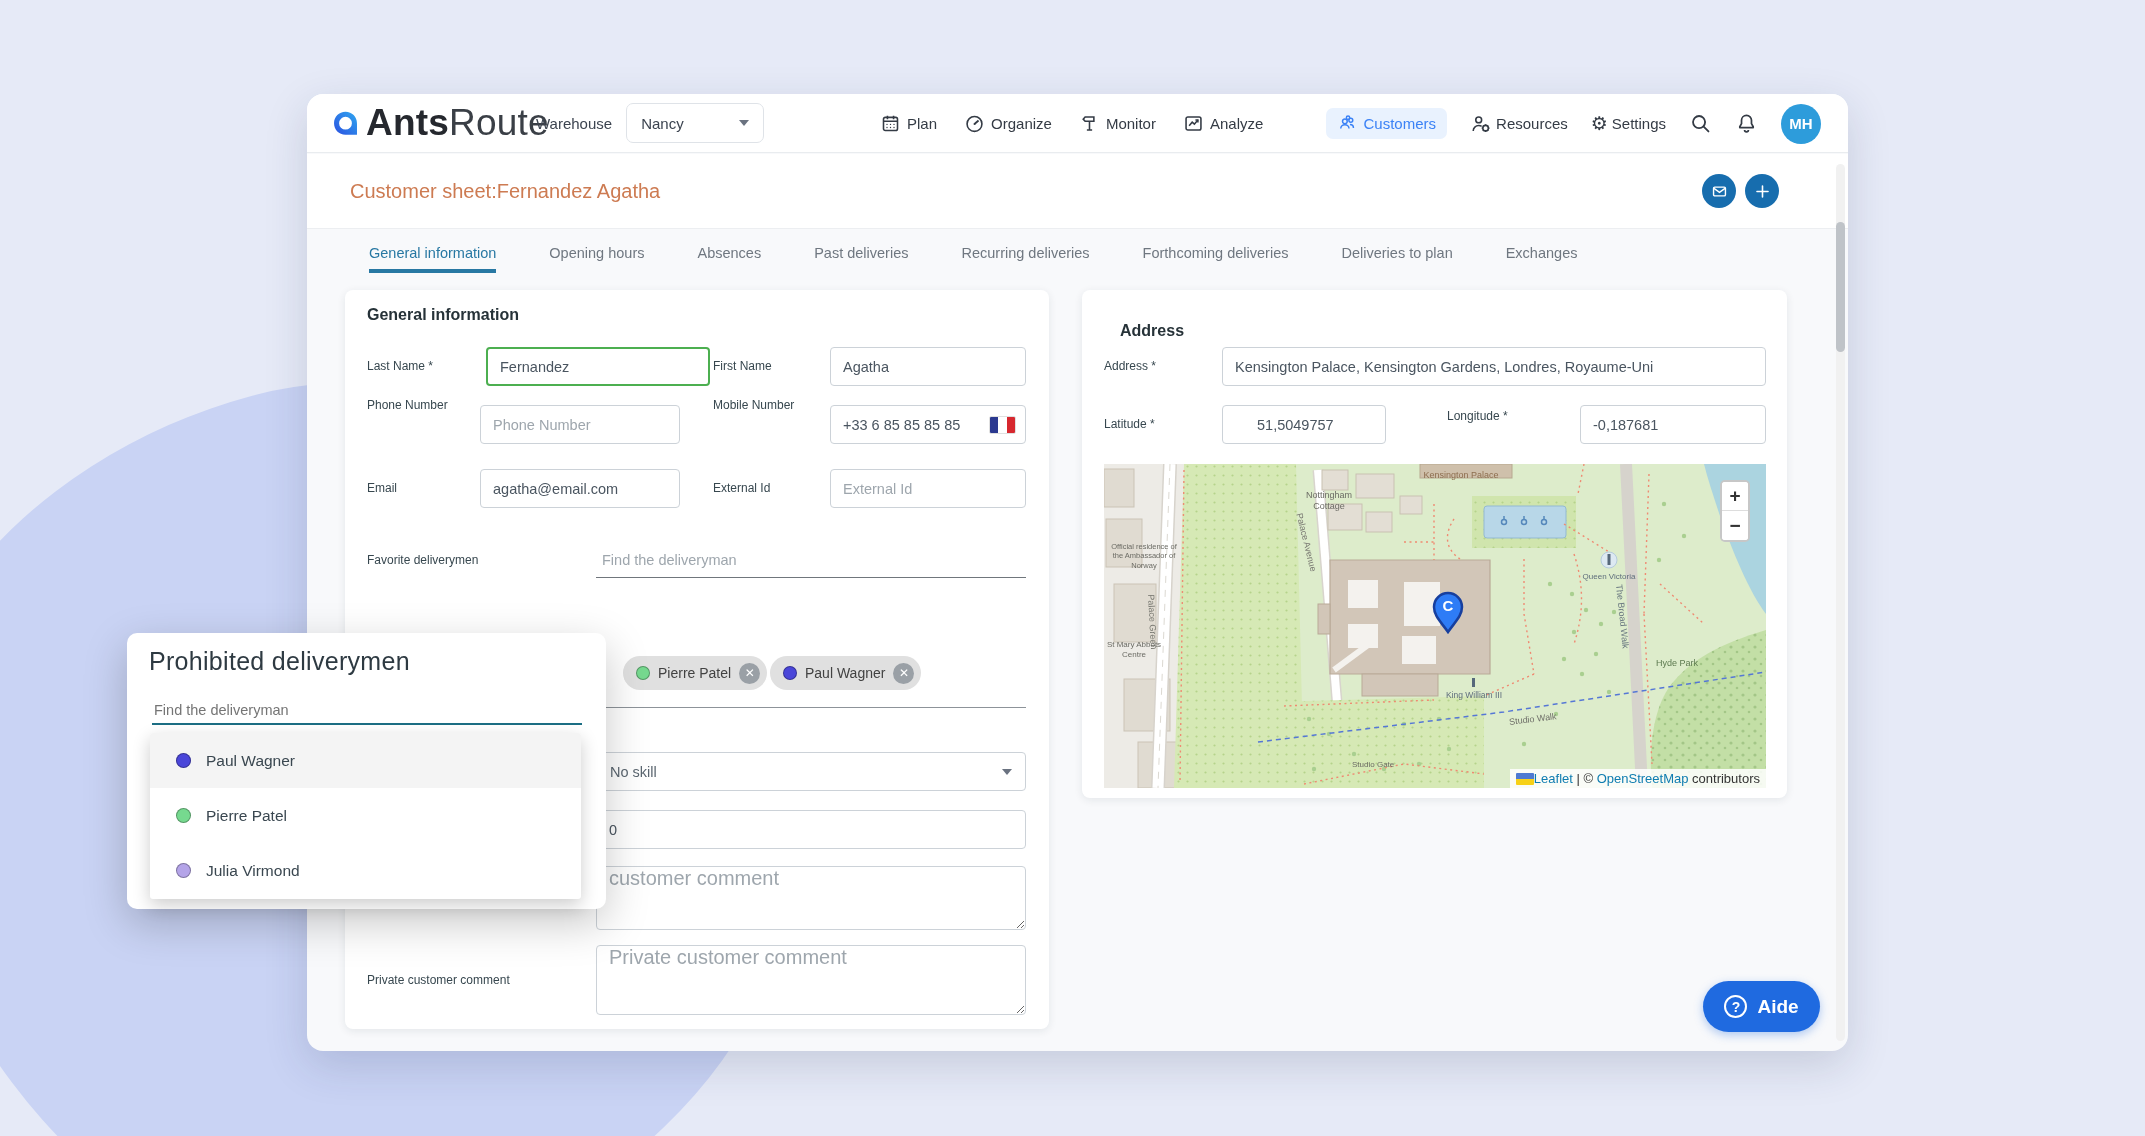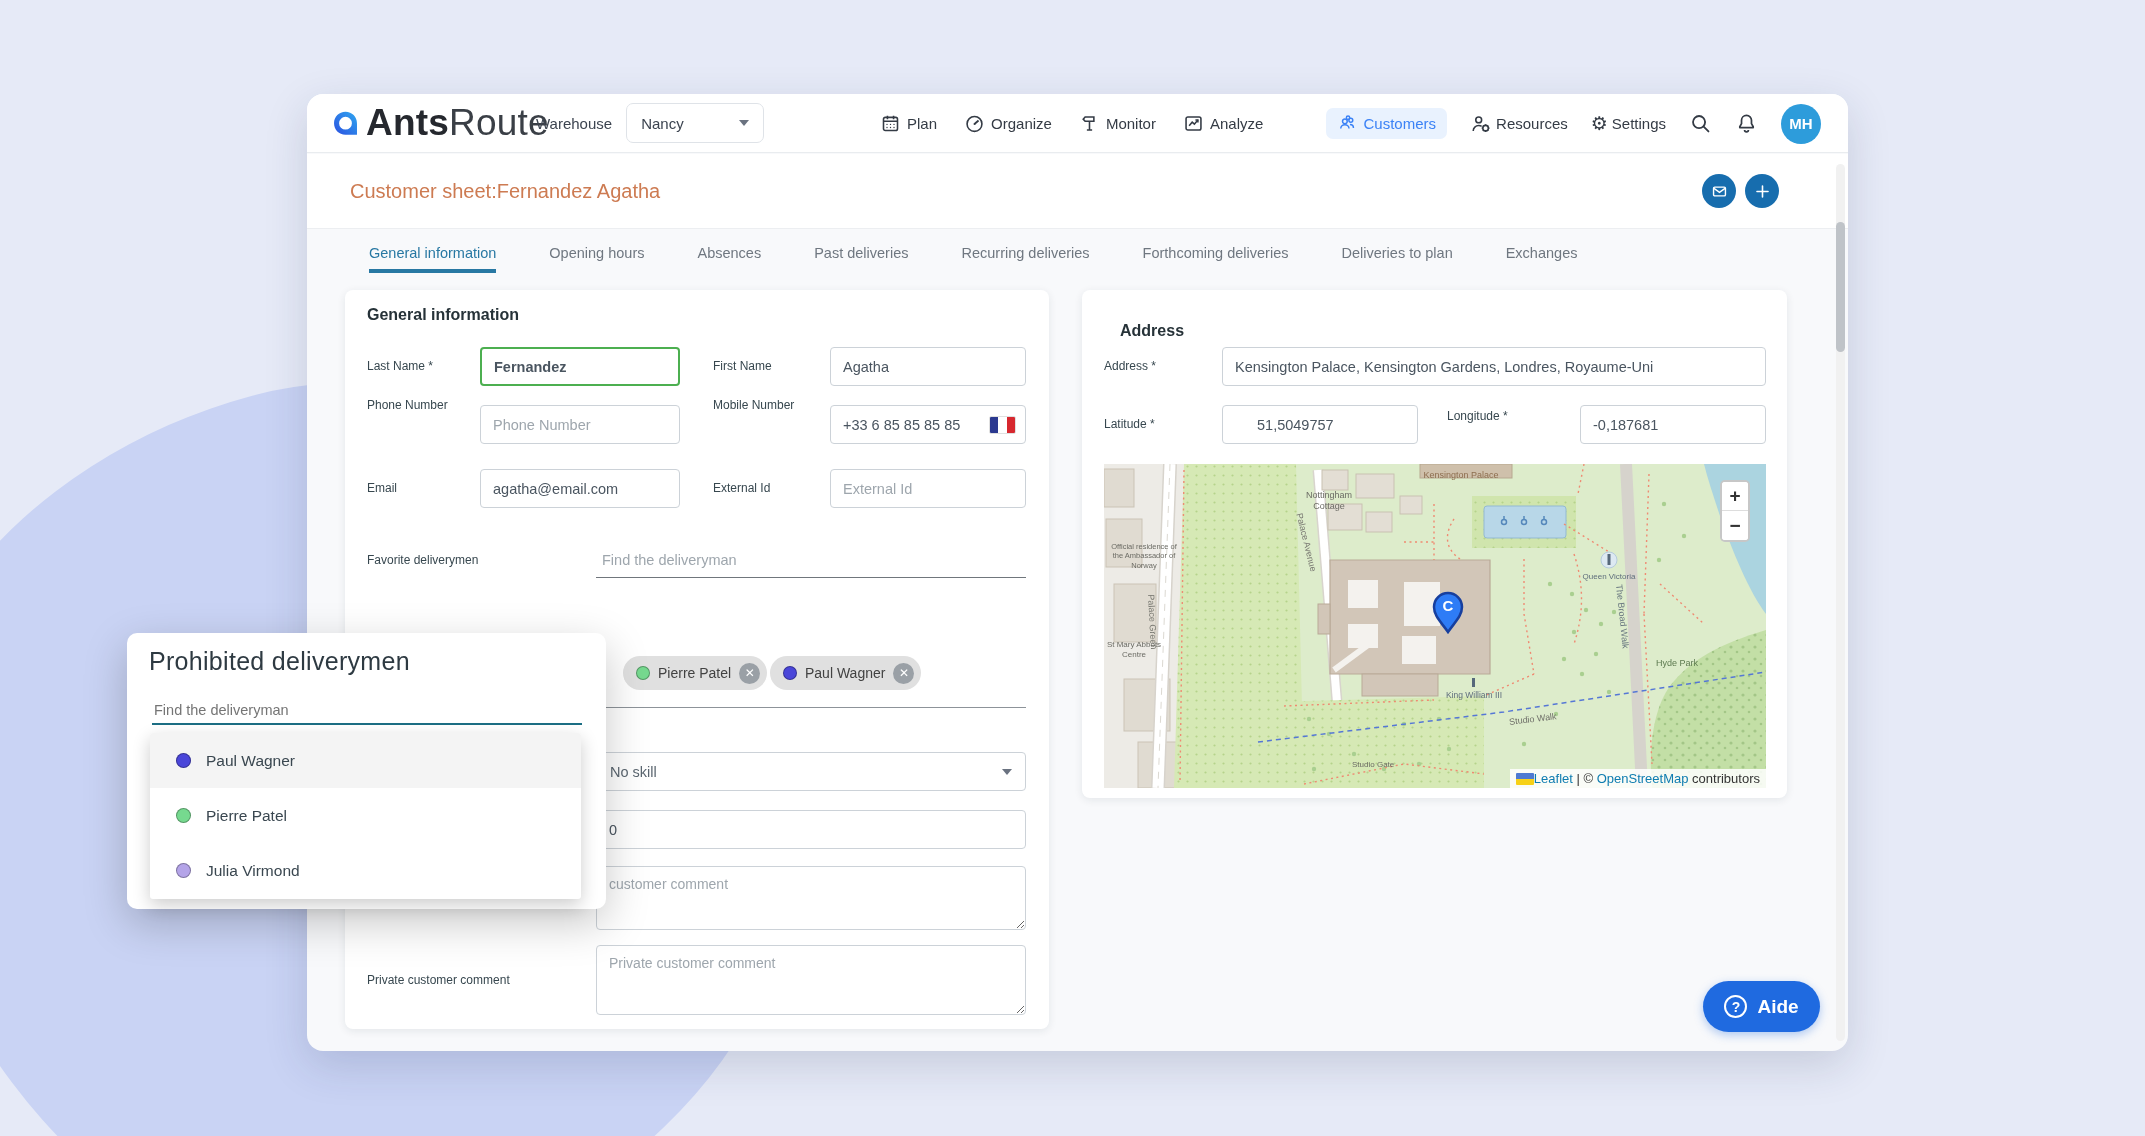--- a/index.html
+++ b/index.html
@@ -48,22 +48,22 @@
   
   .card{position:absolute;background:#fff;border-radius:8px;box-shadow:0 2px 8px rgba(25,39,52,.09);}
   .card-general{left:38px;top:196px;width:704px;height:739px;}
   .card-address{left:775px;top:196px;width:705px;height:508px;}
   .card-heading{position:absolute;left:22px;top:16px;font-size:16px;font-weight:700;color:#263238;}
   .f-label{position:absolute;font-size:12px;color:#37474f;line-height:1.45;}
   .input{position:absolute;height:39px;border:1px solid #ccd2d8;border-radius:4px;background:#fff;
     padding:0 12px;font-size:14.5px;color:#4a5560;font-family:"Liberation Sans",sans-serif;outline:none;}
   .input::placeholder,.ta::placeholder,.u-input::placeholder{color:#9ea6ad;}
   .input.valid{border:2px solid #4caf50;}
-  .ta{position:absolute;border:1px solid #ccd2d8;border-radius:4px;background:#fff;padding:9px 12px;
-    font-size:14px;color:#b91c1c;font-family:"Liberation Sans",sans-serif;resize:both;outline:none;}
+  .ta{position:absolute;border:1px solid #ccd2d8;border-radius:4px;background:#fff;padding:0 12px;
+    font-size:20px;color:#b91c1c;font-family:"Liberation Sans",sans-serif;resize:both;outline:none;}
   .u-input{position:absolute;border:none;border-bottom:1px solid #70767c;background:transparent;
     padding:0 6px;font-size:14.5px;color:#4a5560;font-family:"Liberation Sans",sans-serif;outline:none;}
   .select-box{position:absolute;height:39px;border:1px solid #ccd2d8;border-radius:4px;background:#fff;
     display:flex;align-items:center;justify-content:space-between;padding:0 13px;cursor:pointer;}
   .select-box .val{font-size:14.5px;color:#5b6670;}
   .flag-fr{position:absolute;width:27px;height:18px;border:1px solid #e0e0e0;border-radius:2px;
     background:linear-gradient(to right,#2b3990 33.4%,#fff 33.4% 66.7%,#d7282f 66.7%);}
   
   .chip{position:absolute;height:34px;border-radius:17px;background:#e0e0e0;display:flex;align-items:center;
     gap:8px;padding:0 7px 0 13px;}
@@ -272,21 +272,21 @@
       <div class="tab">Recurring deliveries</div>
       <div class="tab">Forthcoming deliveries</div>
       <div class="tab">Deliveries to plan</div>
       <div class="tab">Exchanges</div>
     </div>
 
     <section class="card card-general">
       <h2 class="card-heading" style="margin:0">General information</h2>
 
       <span class="f-label" style="left:22px;top:68px">Last Name *</span>
-      <input class="input valid" style="left: 135px; top: 57px; width: 200px; font-weight: bold;" value="Fernandez">
+      <input class="input valid" style="left: 141px; top: 57px; width: 224px;" value="Fernandez">
       <span class="f-label" style="left:368px;top:68px">First Name</span>
       <input class="input" style="left: 485px; top: 57px; width: 196px;" value="Agatha">
 
       <span class="f-label" style="left:22px;top:107px;width:100px">Phone Number</span>
       <input class="input" style="left: 135px; top: 115px; width: 200px;" placeholder="Phone Number">
       <span class="f-label" style="left:368px;top:107px;width:100px">Mobile Number</span>
       <input class="input" style="left: 485px; top: 115px; width: 196px; padding-right: 44px;" value="+33 6 85 85 85 85">
       <span class="flag-fr" style="left:644px;top:126px"></span>
 
       <span class="f-label" style="left:22px;top:190px">Email</span>
@@ -322,21 +322,21 @@
       <textarea class="ta" style="left: 251px; top: 655px; width: 430px; height: 70px;" placeholder="Private customer comment"></textarea>
     </section>
 
     <section class="card card-address">
       <h2 class="card-heading" style="margin:16px">Address</h2>
 
       <span class="f-label" style="left:22px;top:68px">Address *</span>
       <input class="input" style="left: 140px; top: 57px; width: 544px;" value="Kensington Palace, Kensington Gardens, Londres, Royaume-Uni">
 
       <span class="f-label" style="left:22px;top:126px">Latitude *</span>
-      <input class="input" style="left: 140px; top: 115px; width: 196px; padding-left: 34px;" value="51,5049757">
+      <input class="input" style="left: 140px; top: 115px; width: 164px; padding-left: 34px;" value="51,5049757">
       <span class="f-label" style="left:365px;top:118px">Longitude *</span>
       <input class="input" style="left: 498px; top: 115px; width: 186px;" value="-0,187681">
 
       <div class="map">
         <svg width="662" height="324" viewBox="0 0 662 324">
           <defs>
             <pattern id="dotpat" width="9" height="9" patternUnits="userSpaceOnUse">
               <circle cx="2.5" cy="2.5" r="1.1" fill="#b5d38b"></circle>
             </pattern>
             <pattern id="scrubdots" width="12" height="12" patternUnits="userSpaceOnUse">

